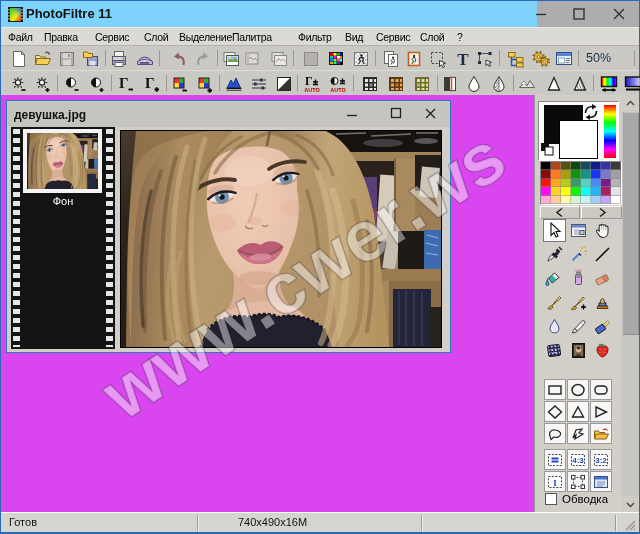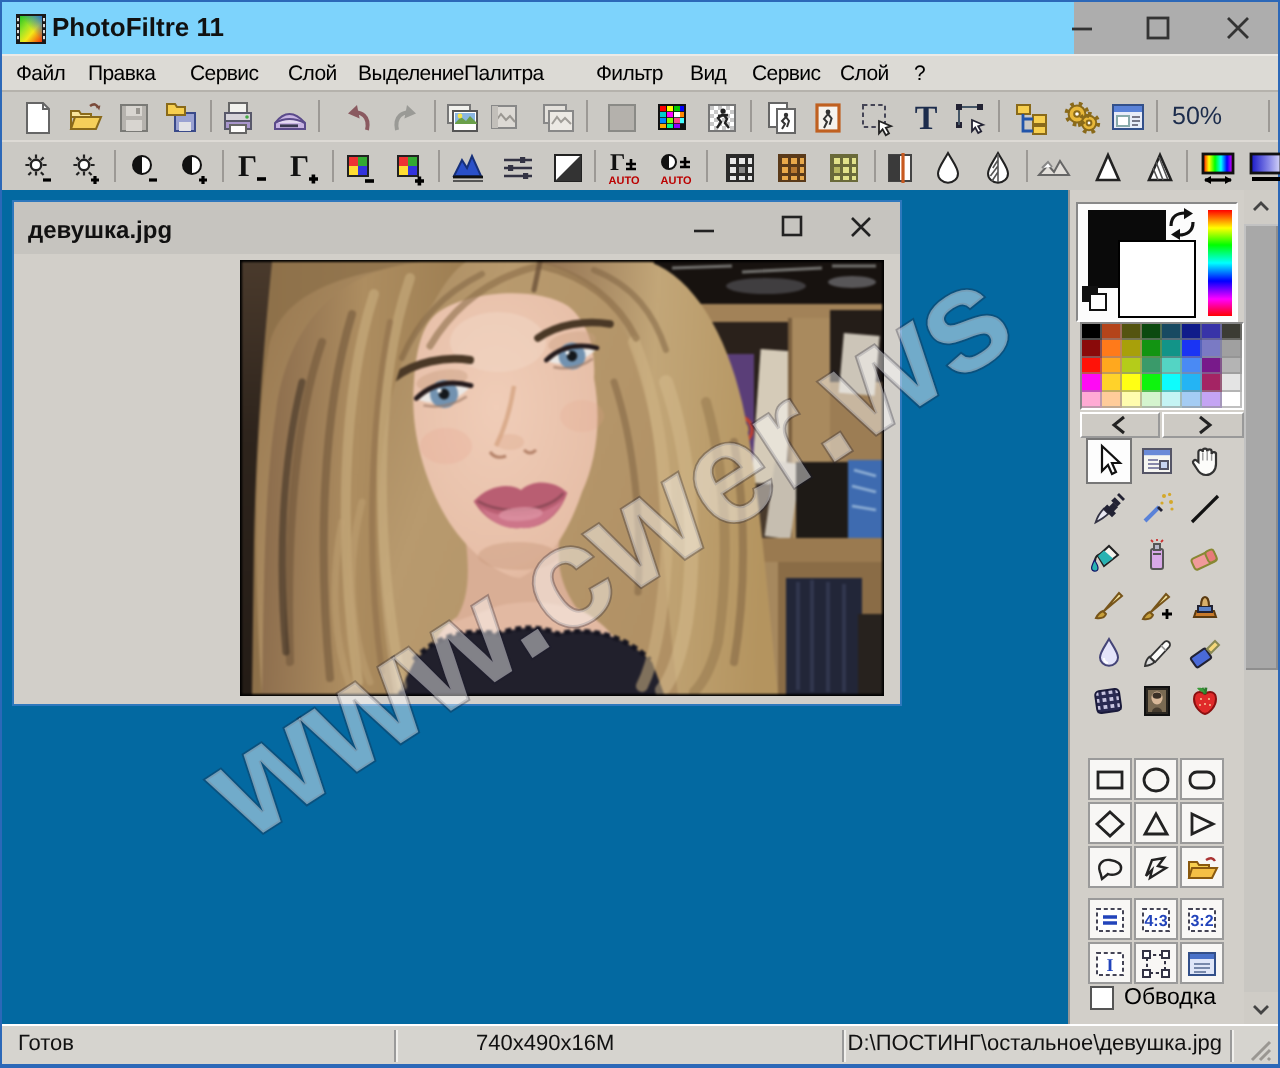--- a/index.html
+++ b/index.html
@@ -11,21 +11,21 @@
 
 #menubar{position:absolute;left:0;top:26px;width:638px;height:18px;background:#dcdad5;border-top:1px solid #eceae6}
 #menubar span{position:absolute;top:3px;font-size:10.5px;letter-spacing:-0.3px;color:#000}
 
 .toolbar{position:absolute;left:0;width:638px;height:25px;background:#cbc9c4}
 #tb1{top:44px;border-top:1px solid #b5b2ac}
 #tb2{top:69px;border-top:1px solid #dddad5}
 .ti{position:absolute;top:2px;width:21px;height:21px;display:flex;align-items:center;justify-content:center}
 .sep{position:absolute;top:4px;width:1px;height:16px;background:#9c9995}
 
-#work{position:absolute;left:0;top:94px;width:533px;height:417px;background:#0369a1;overflow:hidden}
+#work{position:absolute;left:0;top:94px;width:533px;height:417px;background:#d946ef;overflow:hidden}
 
 #win{position:absolute;left:5px;top:5px;width:445px;height:253px;background:#d2cfc9;border:1px solid #2e78bd}
 #wintitle{position:absolute;left:0;top:0;width:443px;height:26px;background:#c6c4bf}
 #wintitle .txt{position:absolute;left:7px;top:7px;font-size:12px;font-weight:bold;color:#111}
 #film{position:absolute;left:4px;top:26px;width:104px;height:222px;background:#141414}
 .holes{position:absolute;top:2px;width:7px;height:218px;background:repeating-linear-gradient(to bottom,#e6e6e6 0 5px,#141414 5px 9px)}
 #thumbframe{position:absolute;left:12px;top:2px;width:79px;height:64px;background:#f4f4f4}
 #thumbframe svg{position:absolute;left:4px;top:4px}
 #film .lbl{position:absolute;left:0;top:68px;width:104px;text-align:center;font-size:11px;color:#fff}
 #canvas{position:absolute;left:113px;top:29px;width:322px;height:218px;background:#000;padding:1px}
@@ -513,20 +513,30 @@
         <svg style="position:absolute;left:335px;top:0" width="20" height="26">
             <path d="M5 14.5 H15" stroke="#222" stroke-width="1.3"></path>
           </svg>
         <svg style="position:absolute;left:379px;top:0" width="20" height="26">
             <rect x="5.5" y="7.5" width="9" height="9" fill="none" stroke="#222" stroke-width="1.3"></rect>
           </svg>
         <svg style="position:absolute;left:414px;top:0" width="20" height="26">
             <path d="M5 8 L14 17 M14 8 L5 17" stroke="#222" stroke-width="1.3"></path>
           </svg>
       </div>
+      <div id="film">
+        <div class="holes" style="left:2px"></div>
+        <div class="holes" style="left:95px"></div>
+        <div id="thumbframe">
+            <svg width="71" height="56" viewBox="0 0 320 216" preserveAspectRatio="none">
+              <use href="#photo"></use>
+            </svg>
+          </div>
+        <div class="lbl">Фон</div>
+      </div>
       <div id="canvas">
           <svg width="320" height="216" viewBox="0 0 320 216">
             <use href="#photo"></use>
           </svg>
         </div>
     </div>
     <svg id="wm" width="533" height="417">
       <text x="316" y="201" transform="rotate(-33 316 201)" text-anchor="middle" font-family="Liberation Sans" font-weight="bold" font-size="72" fill="rgba(255,255,255,0.44)" stroke="rgba(25,25,45,0.3)" stroke-width="1.8" paint-order="stroke">www.cwer.ws</text>
     </svg>
   </div>
@@ -846,21 +856,20 @@
           </svg>
         </div>
       <div id="sthumb"></div>
     </div>
   </div>
   <div id="status">
     <span style="position:absolute;left:8px;top:3px">Готов</span>
     <div class="ssep" style="left:196px"></div>
     <span style="position:absolute;left:237px;top:3px">740x490x16M</span>
     <div class="ssep" style="left:420px"></div>
-    <span style="position:absolute;right:28px;top:3px">D:\ПОСТИНГ\остальное\девушка.jpg</span>
     <div class="ssep" style="left:614px"></div>
       <svg style="position:absolute;right:2px;top:6px" width="13" height="13">
         <g stroke="#9a9792" stroke-width="1.5">
           <path d="M11 2 L2 11 M11 6 L6 11 M11 10 L10 11"></path>
         </g>
       </svg>
   </div>
 </div>
 <svg width="0" height="0" style="position:absolute">
 <defs>

